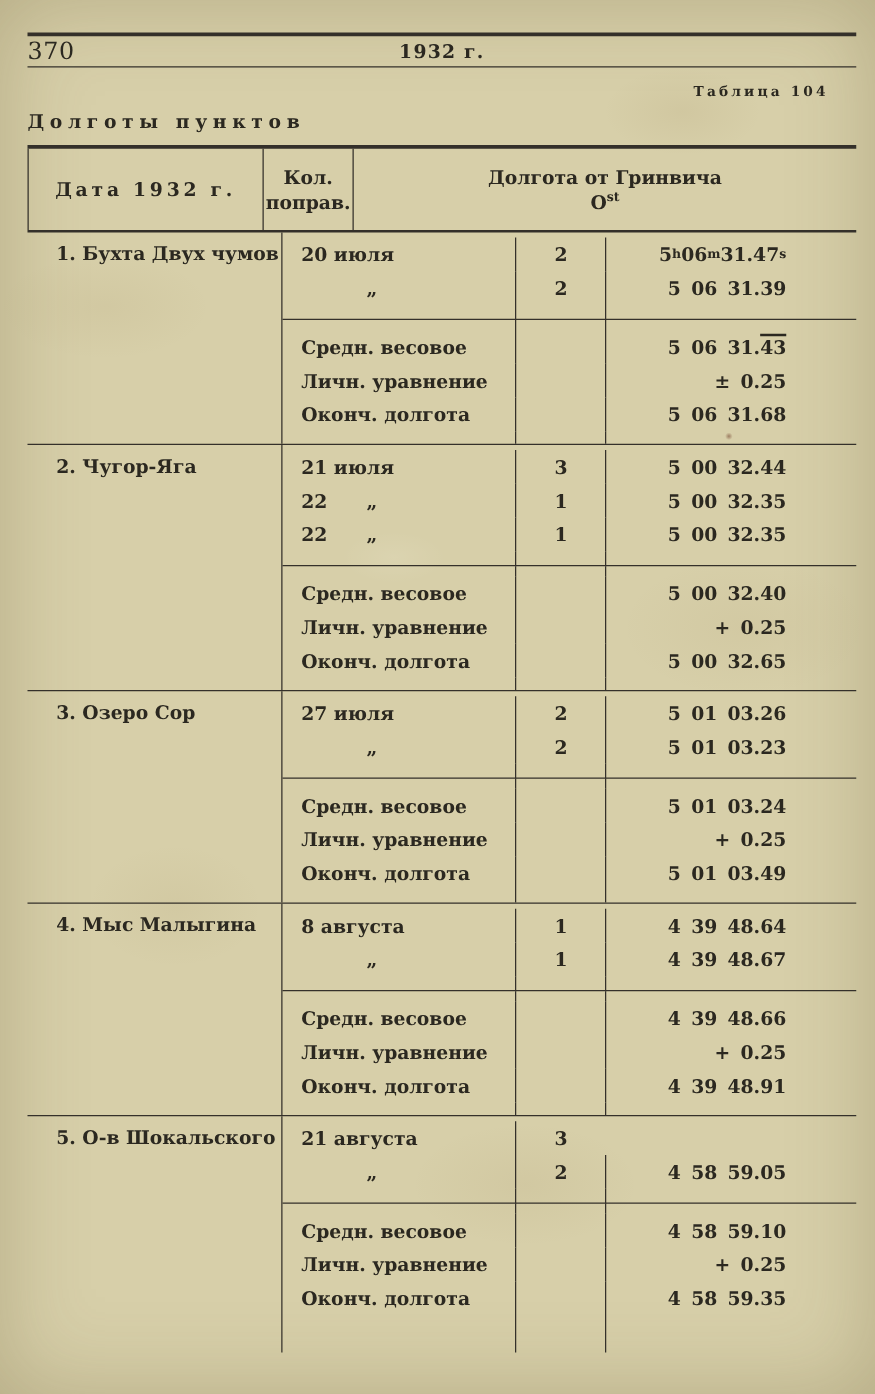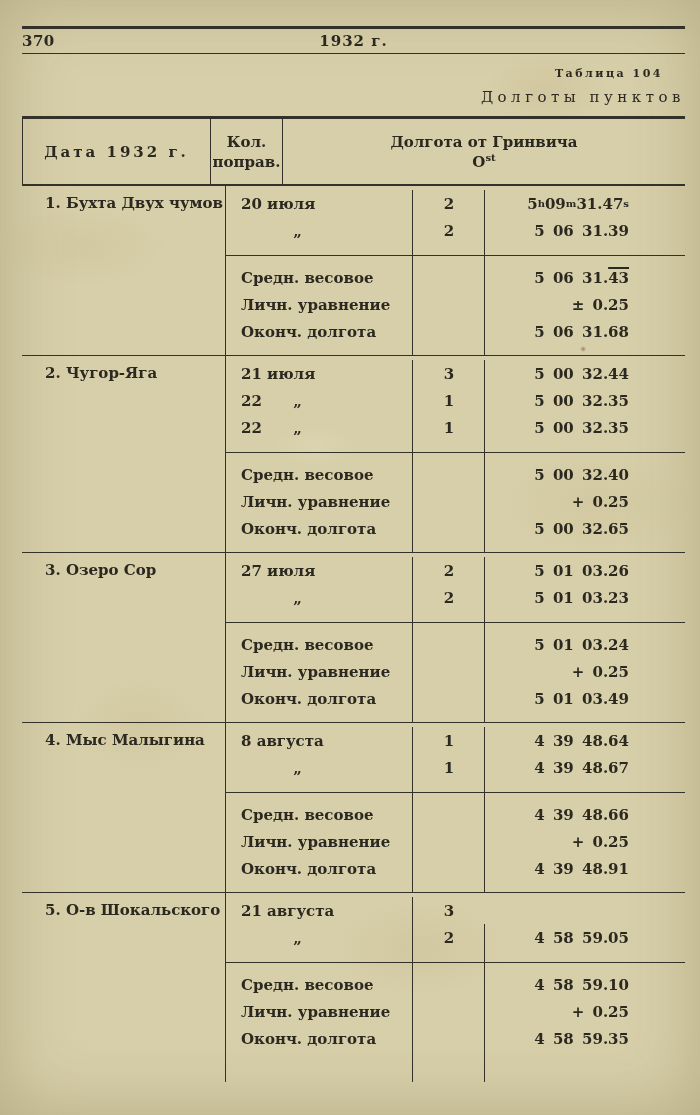--- a/index.html
+++ b/index.html
@@ -27,26 +27,26 @@
       radial-gradient(circle 3px at 83.3% 31.3%, rgba(110,60,40,0.55), transparent 100%),
       radial-gradient(ellipse 60px 30px at 45% 40%, rgba(255,255,240,0.10), transparent 70%);
     box-shadow:inset 0 0 70px rgba(95,80,40,0.28);
   }
   .sheet{position:relative;padding:26px 15px 0 22px;width:700px;}
   .inner{width:663px;}
 
   
   .tophead{border-top:3px solid var(--line);border-bottom:1px solid var(--line);
     height:28px;position:relative;display:flex;align-items:center;}
-  .pagenum{font-size:15px;font-weight:bold;letter-spacing:0.5px;}
+  .pagenum{font-size:19px;font-weight:normal;letter-spacing:0.5px;}
   .yearhead{position:absolute;left:0;right:0;text-align:center;font-size:15px;font-weight:bold;letter-spacing:1px;}
 
   .tablelabel{margin-top:13px;text-align:right;padding-right:22px;
     font-size:11px;font-weight:bold;letter-spacing:2.5px;height:19px;}
-  .pagetitle{margin-top:2px;text-align:right;font-size:15px;font-weight:normal;letter-spacing:4.5px;height:24px;}
+  .pagetitle{margin-top:2px;text-align:left;font-size:15px;font-weight:bold;letter-spacing:4.5px;height:24px;}
 
   
   .thead{margin-top:4px;border-top:3px solid var(--line);border-bottom:2.5px solid var(--line);
     display:flex;height:70px;font-size:15px;font-weight:bold;}
   .thead .h{display:flex;flex-direction:column;justify-content:center;align-items:center;text-align:center;line-height:20px;}
   .h-c1{width:203px;}
   .h-c2{width:188px;border-left:1.6px solid var(--line);letter-spacing:3px;}
   .h-c3{width:72px;border-left:1.6px solid var(--line);}
   .h-c4{flex:1;border-left:1.6px solid var(--line);}
   sup{font-size:10px;line-height:0;}
@@ -97,21 +97,21 @@
         <span><span>O</span><sup>st</sup></span>
       </div>
     </div>
 
     <div class="section">
       <div class="col-name">1. Бухта Двух чумов</div>
       <div class="col-data">
         <div class="row">
           <div class="cell-date">20 июля</div>
           <div class="cell-count">2</div>
-          <div class="cell-value"><span>5</span><sup>h</sup><span>09</span><sup>m</sup><span>31.47</span><sup>s</sup></div>
+          <div class="cell-value"><span>5</span><sup>h</sup><span>06</span><sup>m</sup><span>31.47</span><sup>s</sup></div>
         </div>
         <div class="row">
           <div class="cell-date">          „</div>
           <div class="cell-count">2</div>
           <div class="cell-value">5 06 31.39</div>
         </div>
         <div class="row rule">
             <div class="cell-date"></div>
             <div class="cell-count"></div>
             <div class="cell-value"></div>

